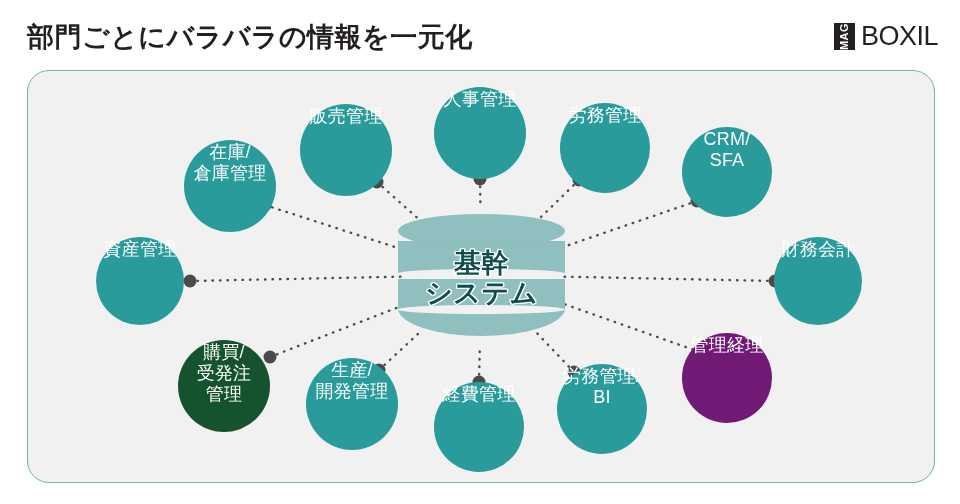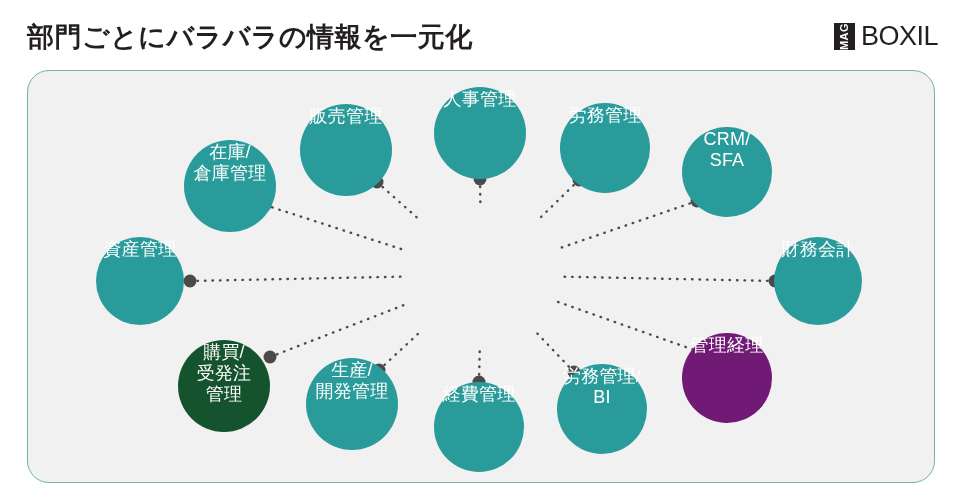--- a/index.html
+++ b/index.html
@@ -255,14 +255,24 @@
       <div class="node" style="left: 178px; top: 340px; width: 92px; height: 92px; background: #14532d;">
         <span class="node-label">購買/
 受発注
 管理</span>
       </div>
       <div class="node" style="left: 96px; top: 237px; width: 88px; height: 88px; background: rgb(42, 155, 155);">
         <span class="node-label">資産管理</span>
       </div>
     </div>
 
+  <div id="core">
+    <div class="cyl-band cyl-bot" style="background: rgb(143, 191, 191);"></div>
+    <div class="cyl-band cyl-mid2" style="background: rgb(143, 191, 191);"></div>
+    <div class="cyl-band cyl-mid1" style="background: rgb(143, 191, 191);"></div>
+    <div class="cyl-gap cyl-gap-2" style="background: rgb(241, 241, 241);"></div>
+    <div class="cyl-gap cyl-gap-1" style="background: rgb(241, 241, 241);"></div>
+    <div class="cyl-band cyl-top" style="background: rgb(143, 191, 191);"></div>
+    <div id="core-label" style="color: rgb(15, 77, 77);">基幹
+システム</div>
+  </div>
 
 </div>
 
 </body></html>

